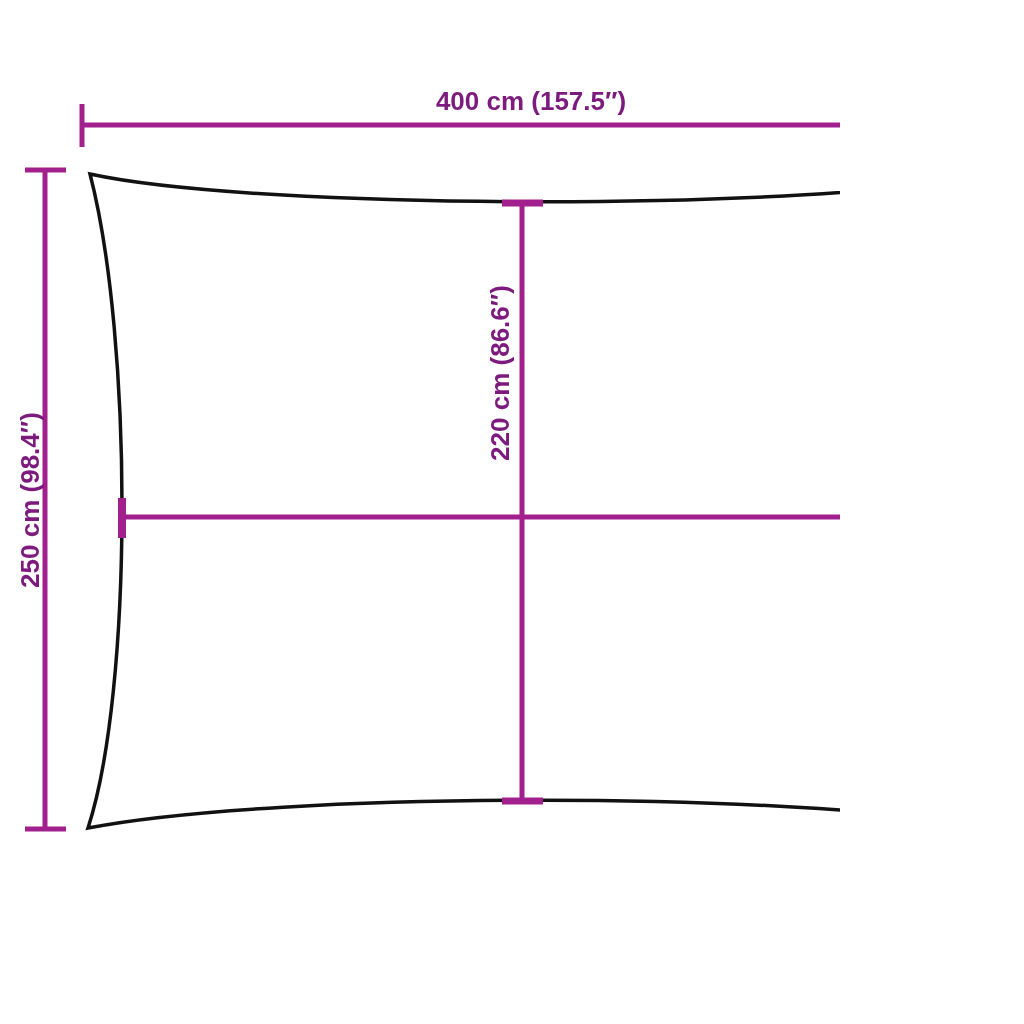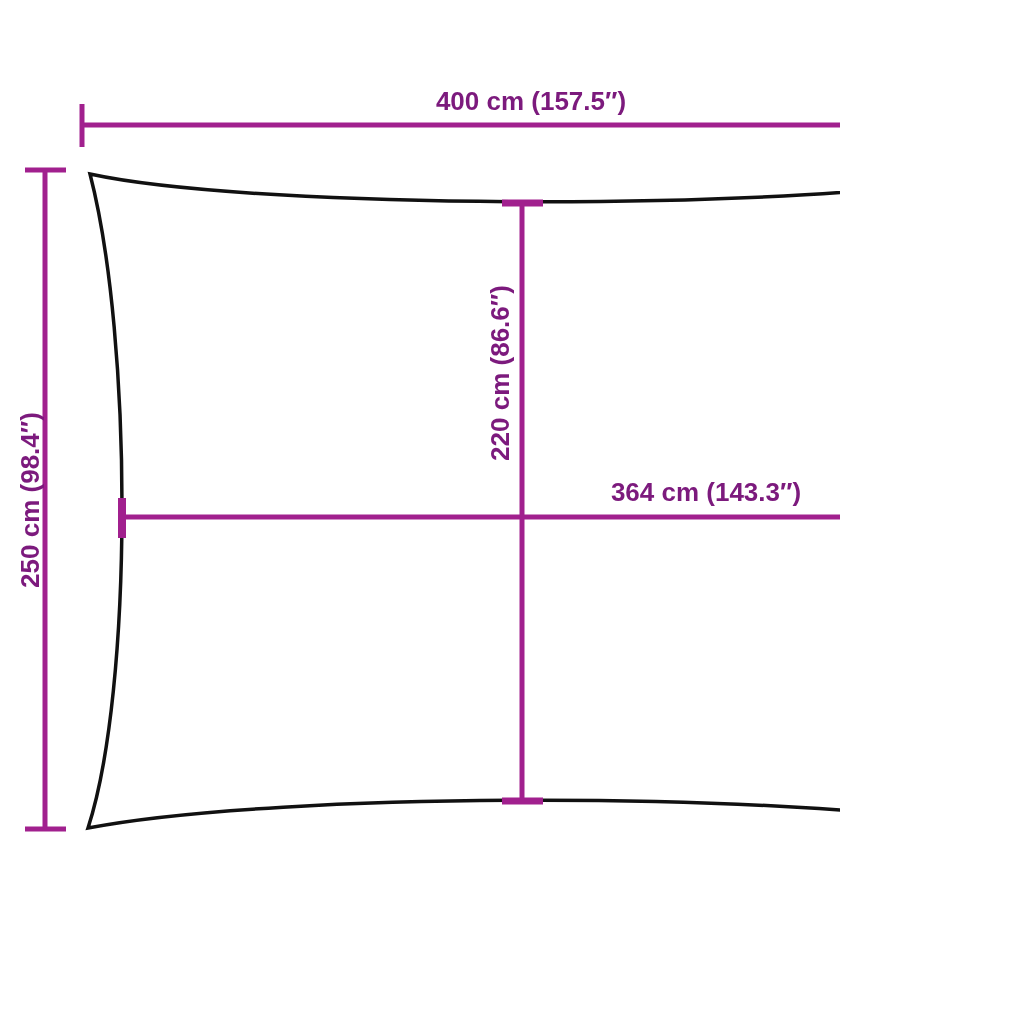--- a/index.html
+++ b/index.html
@@ -70,15 +70,14 @@
       <line class="tick-mid-h" x1="957" y1="498" x2="957" y2="538"></line>
     </g>
   </svg>
 
   <div class="dim-label center-x" style="left:531px;top:86px;">400 cm (157.5″)</div>
 
   <div class="dim-label rot" style="left:30px;top:500px;">250 cm (98.4″)</div>
 
   <div class="dim-label rot" style="left:500px;top:373px;">220 cm (86.6″)</div>
 
-  <div class="dim-label center-x" style="left:706px;top:477px;">364 cm (143.3″)</div>
 
 </div>
 
 </body></html>

